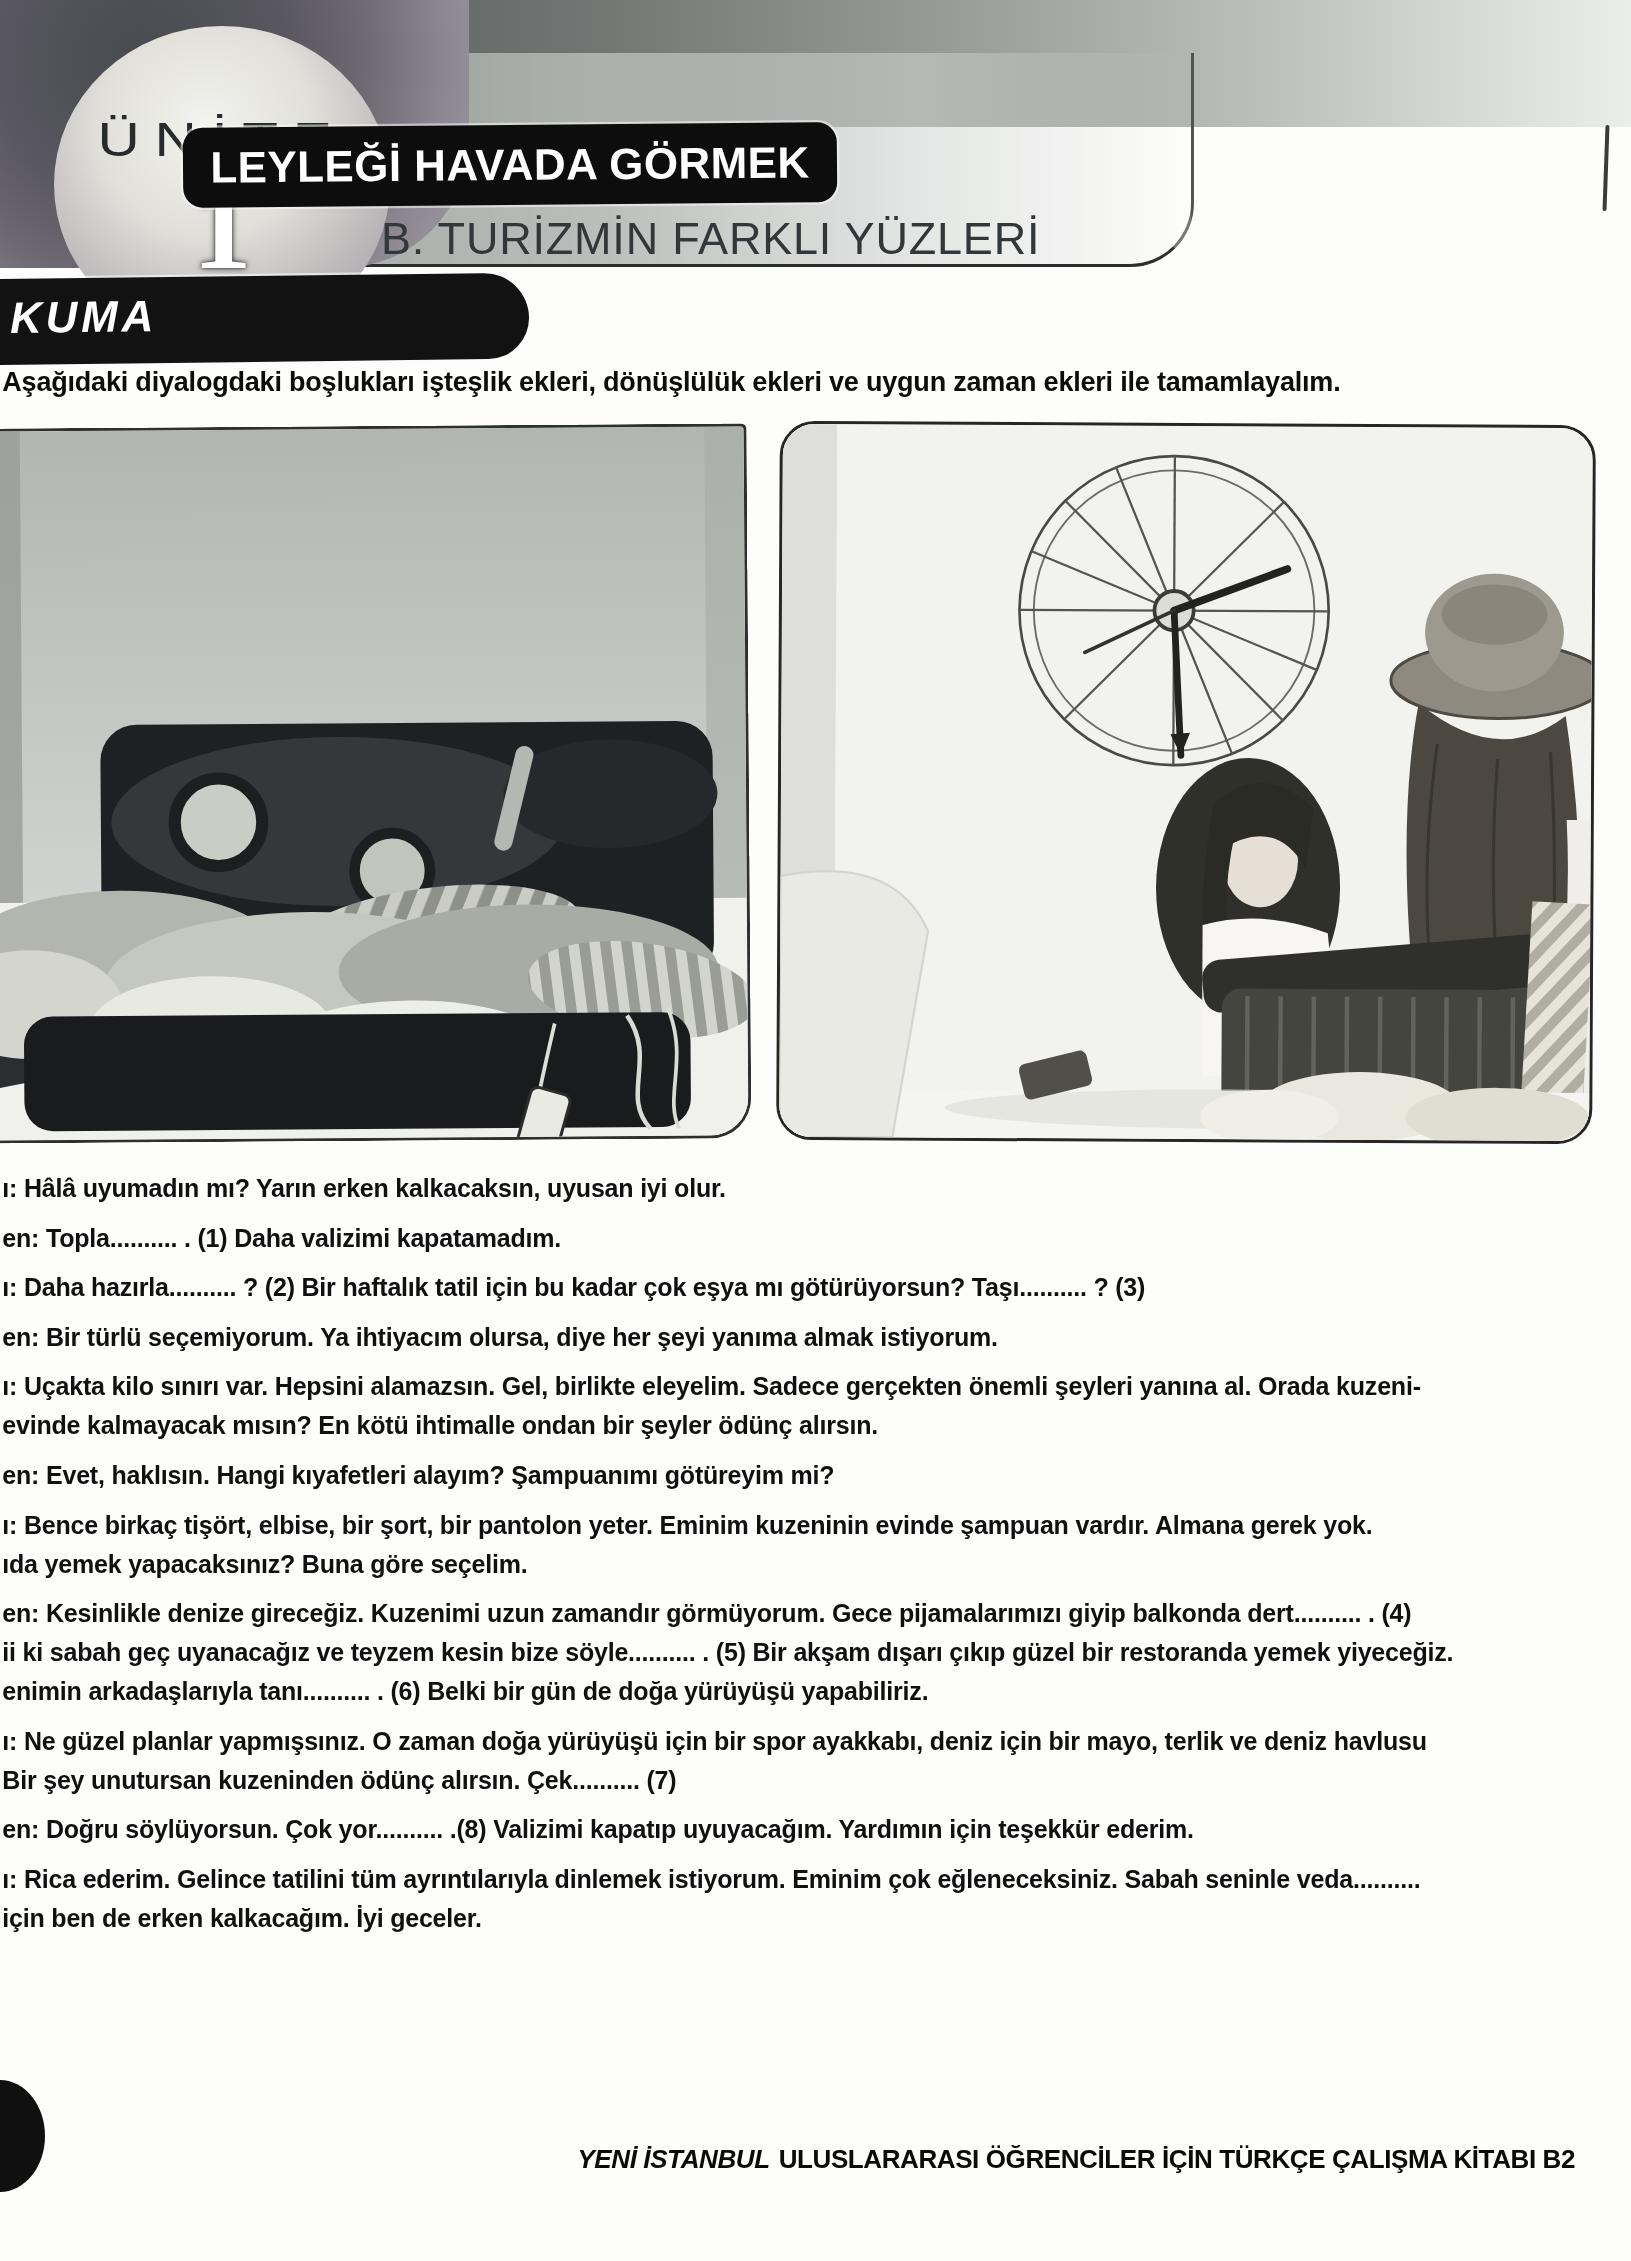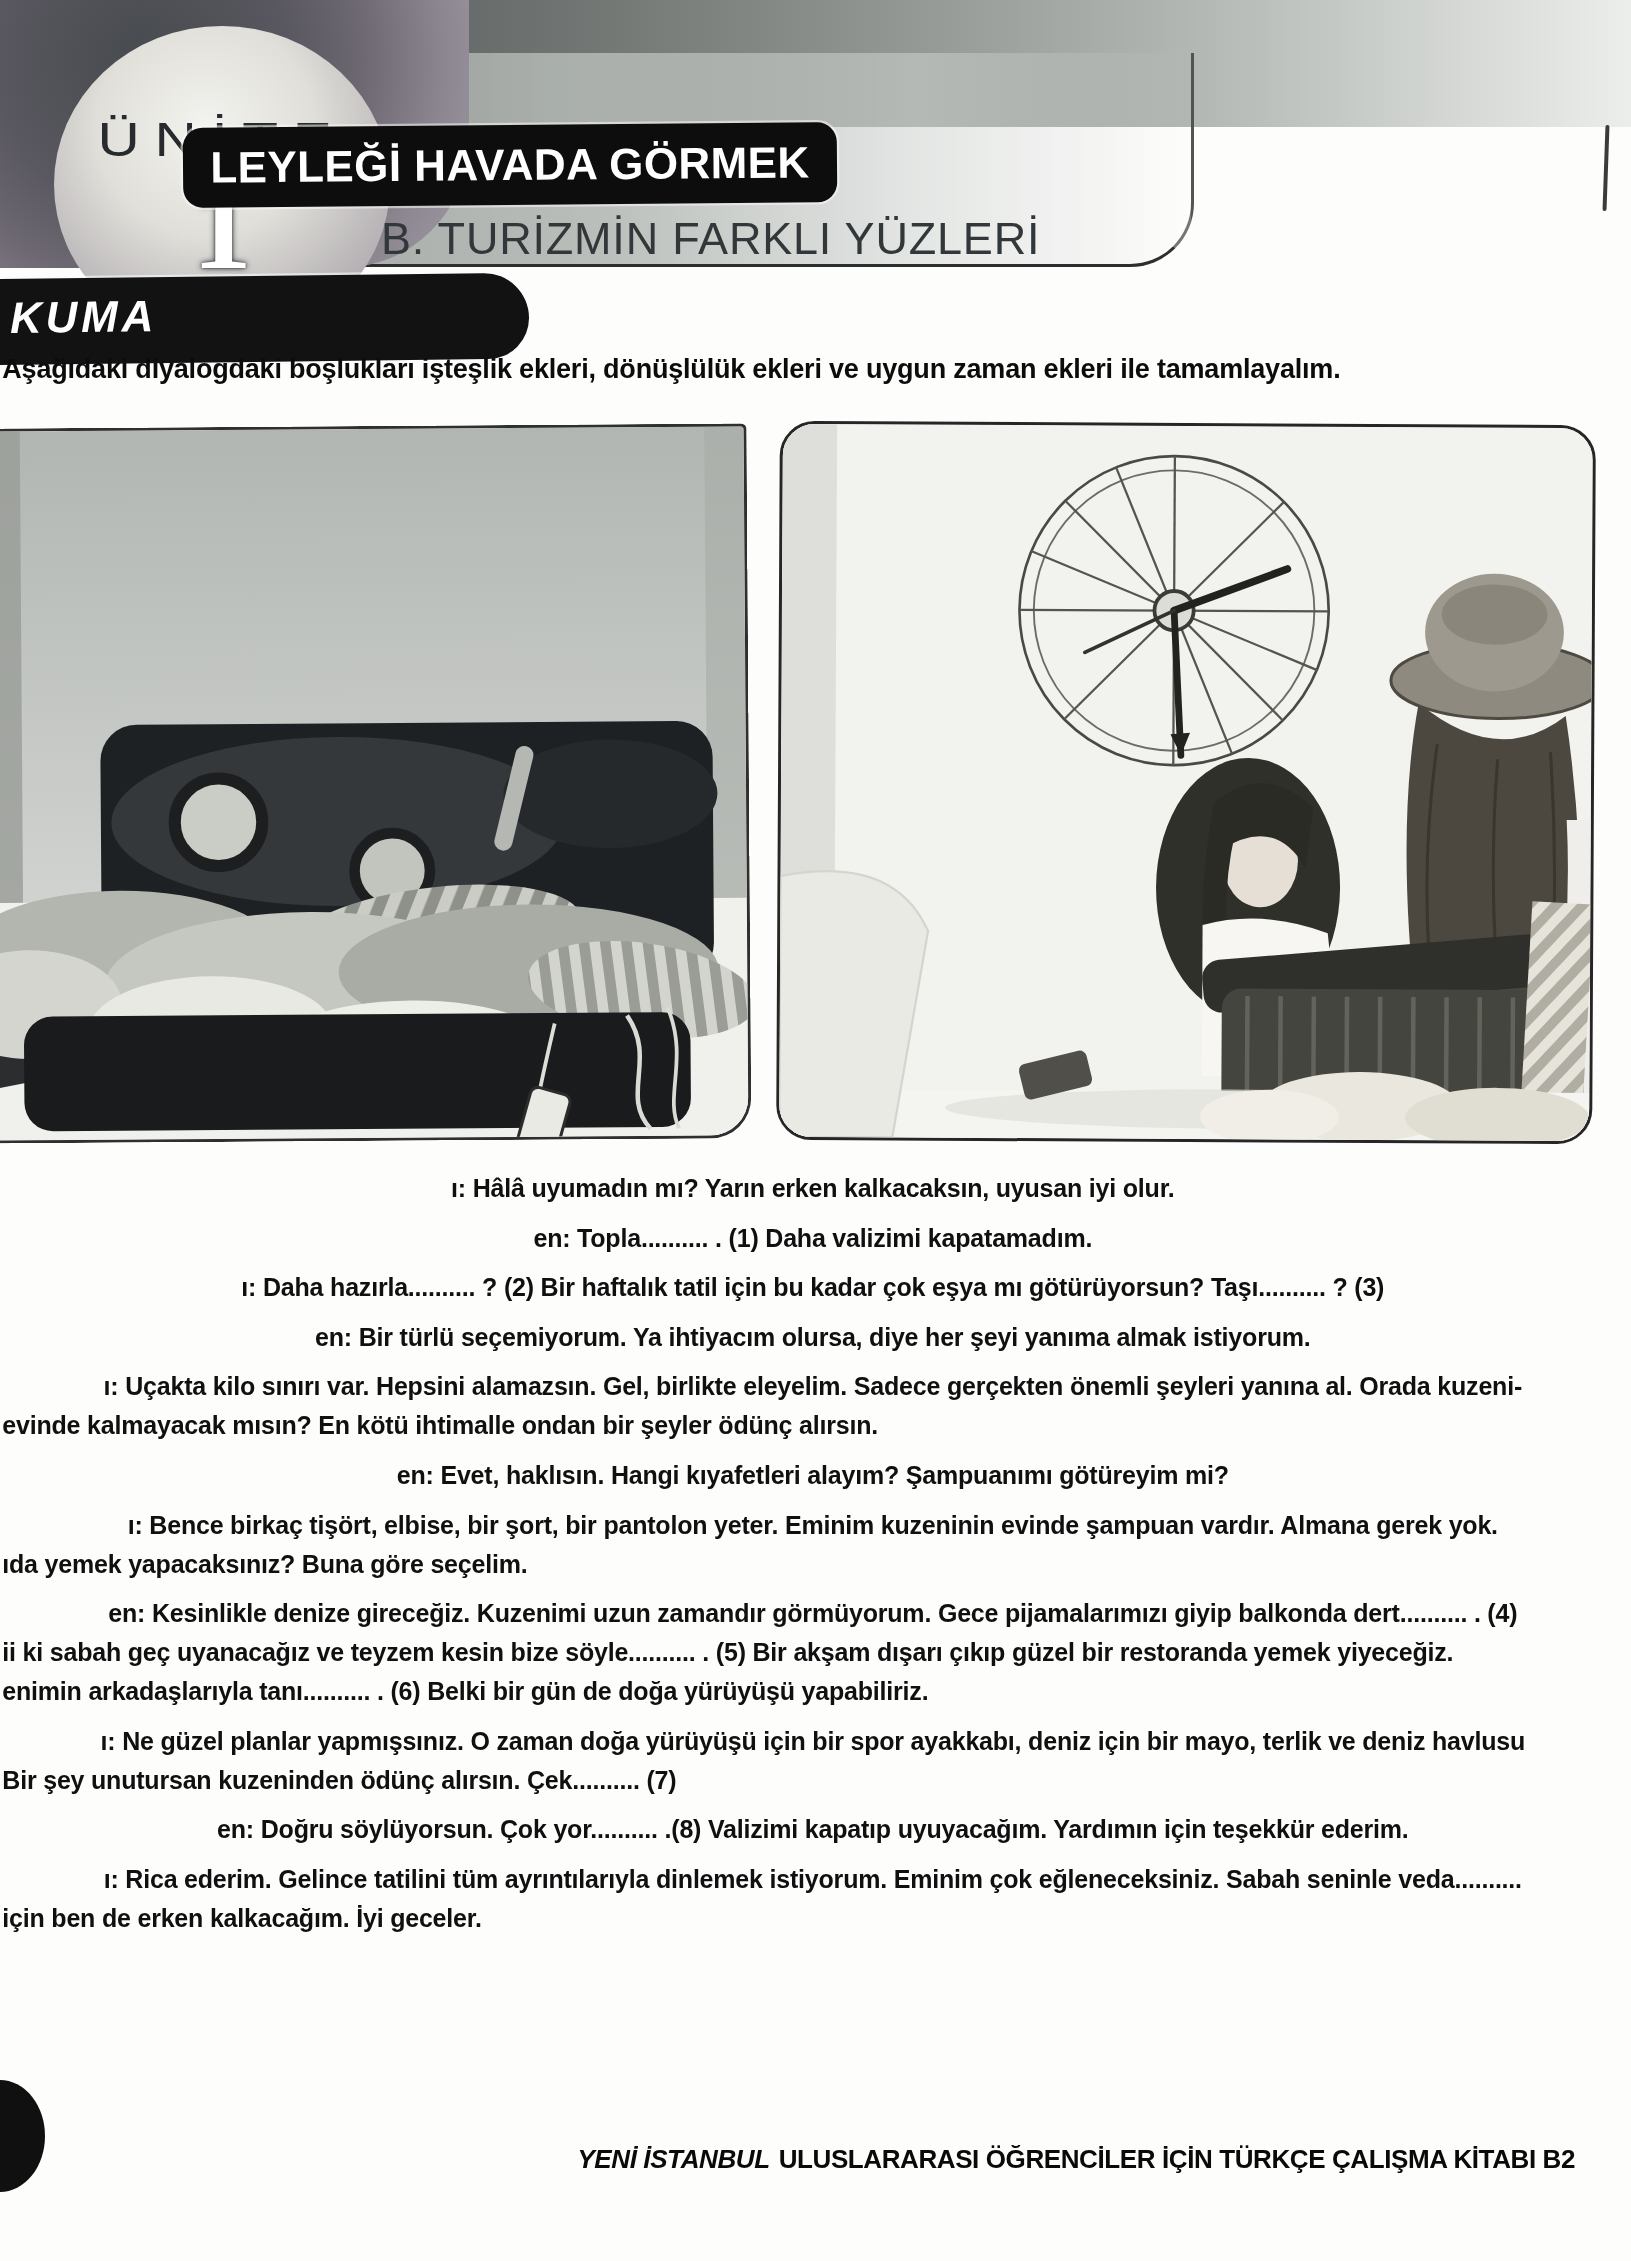--- a/index.html
+++ b/index.html
@@ -28,36 +28,36 @@
     box-shadow:0 0 0 2.3px rgba(250,250,250,.55);}
   .title-text{color:#ffffff;font-size:44px;font-weight:700;letter-spacing:0.4px;white-space:nowrap;}
   .subtitle-text{position:absolute;left:381px;top:213px;font-size:45px;font-weight:400;
     color:#32373a;letter-spacing:0.8px;white-space:nowrap;}
   .kuma-banner{position:absolute;left:-26px;top:276px;width:555px;height:86px;background:#121212;
     border-radius:7.5px 48px 44px 22.6px;transform:rotate(-0.7deg);
     box-shadow:0 0 0 2.3px rgba(252,252,252,.6);}
   .kuma-text{position:absolute;left:36px;top:13.6px;font-size:44px;font-weight:800;font-style:italic;
     color:#ffffff;letter-spacing:3.8px;}
 
-  .instruction{position:absolute;left:2.3px;top:354px;font-size:27px;font-weight:700;color:#0c0c0c;
+  .instruction{position:absolute;left:2.3px;top:367px;font-size:27px;font-weight:700;color:#0c0c0c;
     white-space:nowrap;letter-spacing:-0.2px;}
 
   
   .photo{position:absolute;overflow:hidden;}
   .photo-left{left:-16.6px;top:426px;width:763px;height:709px;border:3px solid #2f2f2f;border-left:none;
     border-radius:4.5px 6px 41px 15px;transform:rotate(-0.4deg);background:#e4e5e1;}
   .photo-right{left:778px;top:423px;width:810px;height:713px;border:3px solid #262626;
     border-radius:35px;transform:rotate(0.3deg);background:#f3f3f0;}
   .photo svg{display:block;width:100%;height:100%;}
 
   
   .dialogue{position:absolute;left:2.3px;top:1169px;width:1621px;}
   .dline{font-size:25px;font-weight:600;color:#101010;line-height:39px;white-space:nowrap;
     letter-spacing:-0.2px;}
-  .dline.para{margin-top:10.6px;text-align:center;}
+  .dline.para{margin-top:10.6px;}
   .dline:first-child{margin-top:0;}
   .dline .spk{font-weight:700;}
 
   
   .footer{position:absolute;left:0;top:2144px;width:1575px;text-align:right;font-size:26px;color:#0a0a0a;
     white-space:nowrap;}
   .footer .book{font-style:italic;font-weight:700;margin-right:9px;letter-spacing:-0.4px;}
   .footer .rest{font-weight:700;letter-spacing:-0.4px;}
 
   

